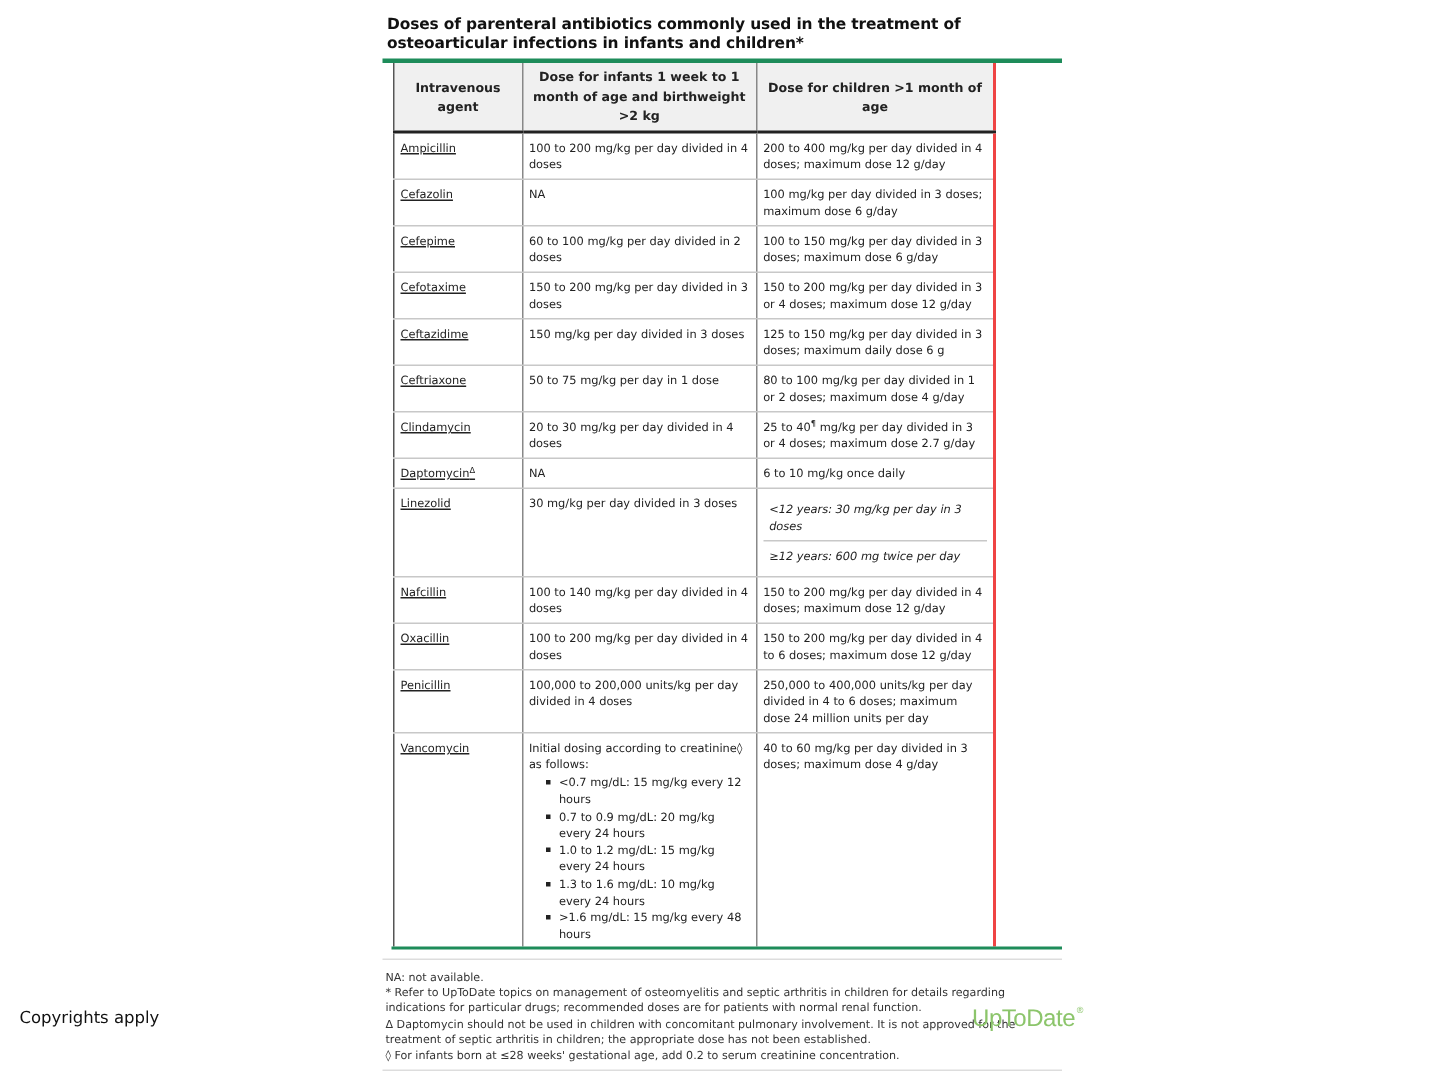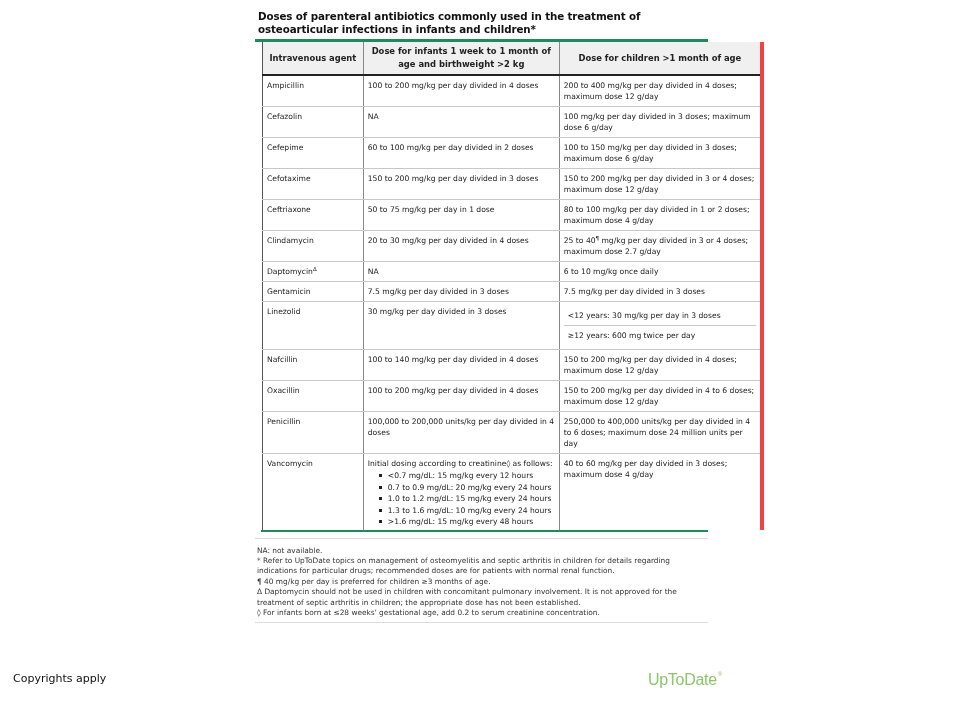--- a/index.html
+++ b/index.html
@@ -8,49 +8,49 @@
 
   .doc { position: absolute; left: 257px; top: 10px; width: 452px; }
 
   .title {
     font-size: 10.3px; font-weight: bold; line-height: 13px; color: #111;
     padding-left: 1px; letter-spacing: -0.1px;
   }
   .green-rule { height: 3px; background: #1e8c5a; margin-top: 3px; width: 453px; margin-left: -2px; }
 
   table.doses {
-    border-collapse: collapse; width: 502px; margin-left: 5px;
+    border-collapse: collapse; width: 402px; margin-left: 5px;
     font-size: 7.6px; line-height: 11px; color: #222;
-    border-left: 1px solid #555; border-right: 4px solid #ef4444;
+    border-left: 1px solid #555; border-right: 2px solid #ef4444;
   }
   table.doses th {
     background: #f0f0f0; font-weight: bold; font-size: 8.4px; line-height: 13px;
     color: #222; text-align: center; vertical-align: middle;
     border-right: 1px solid #888; border-bottom: 2px solid #222;
     padding: 3px 3px 3px 3px; height: 33px;
   }
   table.doses th:last-child { border-right: none; margin-top: 14px; }
   table.doses td {
     vertical-align: top; border-right: 1px solid #888; border-bottom: 1px solid #c8c8c8;
     padding: 4px 4px 4px 4px;
   }
   table.doses td:last-child { border-right: none; }
   table.doses col.c1 { width: 90px; }
   table.doses col.c2 { width: 175px; }
   table.doses col.c3 { width: 181px; }
 
-  td.agent { padding-left: 4px; }
+  td.agent { padding-left: 4px; text-decoration: underline; }
   sup.mark { font-size: 5.5px; vertical-align: 3px; line-height: 0; }
 
   .vanc-list { list-style: none; margin-left: 10px; margin-top: 1px; }
   .vanc-list li { position: relative; padding-left: 10px; margin-bottom: 0.5px; }
   .vanc-list li::before {
     content: ""; position: absolute; left: 1px; top: 4px; width: 3px; height: 3px; background: #222;
   }
-  .subcell { border-bottom: 1px solid #c8c8c8; padding: 4px 4px; }
+  .subcell { border-bottom: 1px solid #c8c8c8; padding: 4px 4px; font-style: italic; }
   .subcell:last-child { border-bottom: none; }
   td.split { padding: 0; }
 
   .table-bottom { width: 447px; height: 2px; background: #1e8c5a; margin-left: 4px; }
   .thin-rule { width: 453px; height: 1px; background: #ddd; margin-left: -2px; }
 
   .notes { font-size: 7.4px; line-height: 10.4px; color: #333; padding: 7px 0 4px 0; }
   .notes p { margin: 0; }
 
   .brand {
@@ -99,38 +99,38 @@
         <td class="agent">Cefepime</td>
         <td>60 to 100 mg/kg per day divided in 2 doses</td>
         <td>100 to 150 mg/kg per day divided in 3 doses; maximum dose 6 g/day</td>
       </tr>
       <tr>
         <td class="agent">Cefotaxime</td>
         <td>150 to 200 mg/kg per day divided in 3 doses</td>
         <td>150 to 200 mg/kg per day divided in 3 or 4 doses; maximum dose 12 g/day</td>
       </tr>
       <tr>
+        <td class="agent">Ceftazidime</td>
+        <td>150 mg/kg per day divided in 3 doses</td>
+        <td>125 to 150 mg/kg per day divided in 3 doses; maximum daily dose 6 g</td>
+      </tr>
+      <tr>
         <td class="agent">Ceftriaxone</td>
         <td>50 to 75 mg/kg per day in 1 dose</td>
         <td>80 to 100 mg/kg per day divided in 1 or 2 doses; maximum dose 4 g/day</td>
       </tr>
       <tr>
         <td class="agent">Clindamycin</td>
         <td>20 to 30 mg/kg per day divided in 4 doses</td>
         <td><span>25 to 40</span><sup class="mark">¶</sup><span> mg/kg per day divided in 3 or 4 doses; maximum dose 2.7 g/day</span></td>
       </tr>
       <tr>
         <td class="agent"><span>Daptomycin</span><sup class="mark">Δ</sup></td>
         <td>NA</td>
         <td>6 to 10 mg/kg once daily</td>
-      </tr>
-      <tr>
-        <td class="agent">Gentamicin</td>
-        <td>7.5 mg/kg per day divided in 3 doses</td>
-        <td>7.5 mg/kg per day divided in 3 doses</td>
       </tr>
       <tr>
         <td class="agent">Linezolid</td>
         <td>30 mg/kg per day divided in 3 doses</td>
         <td class="split">
           <div class="subcell">&lt;12 years: 30 mg/kg per day in 3 doses</div>
           <div class="subcell">≥12 years: 600 mg twice per day</div>
         </td>
       </tr>
       <tr>
@@ -164,21 +164,20 @@
       </tr>
     </tbody>
   </table>
   <div class="table-bottom"></div>
   <div style="height:6px"></div>
   <div class="thin-rule"></div>
 
   <div class="notes">
     <p>NA: not available.</p>
     <p>* Refer to UpToDate topics on management of osteomyelitis and septic arthritis in children for details regarding indications for particular drugs; recommended doses are for patients with normal renal function.</p>
-    <p>¶ 40 mg/kg per day is preferred for children ≥3 months of age.</p>
     <p>Δ Daptomycin should not be used in children with concomitant pulmonary involvement. It is not approved for the treatment of septic arthritis in children; the appropriate dose has not been established.</p>
     <p>◊ For infants born at ≤28 weeks' gestational age, add 0.2 to serum creatinine concentration.</p>
   </div>
   <div class="thin-rule"></div>
 
 </div>
 
 <div class="brand"><span>UpToDate</span><sup>®</sup></div>
 
 <div class="copyright">Copyrights apply</div>

